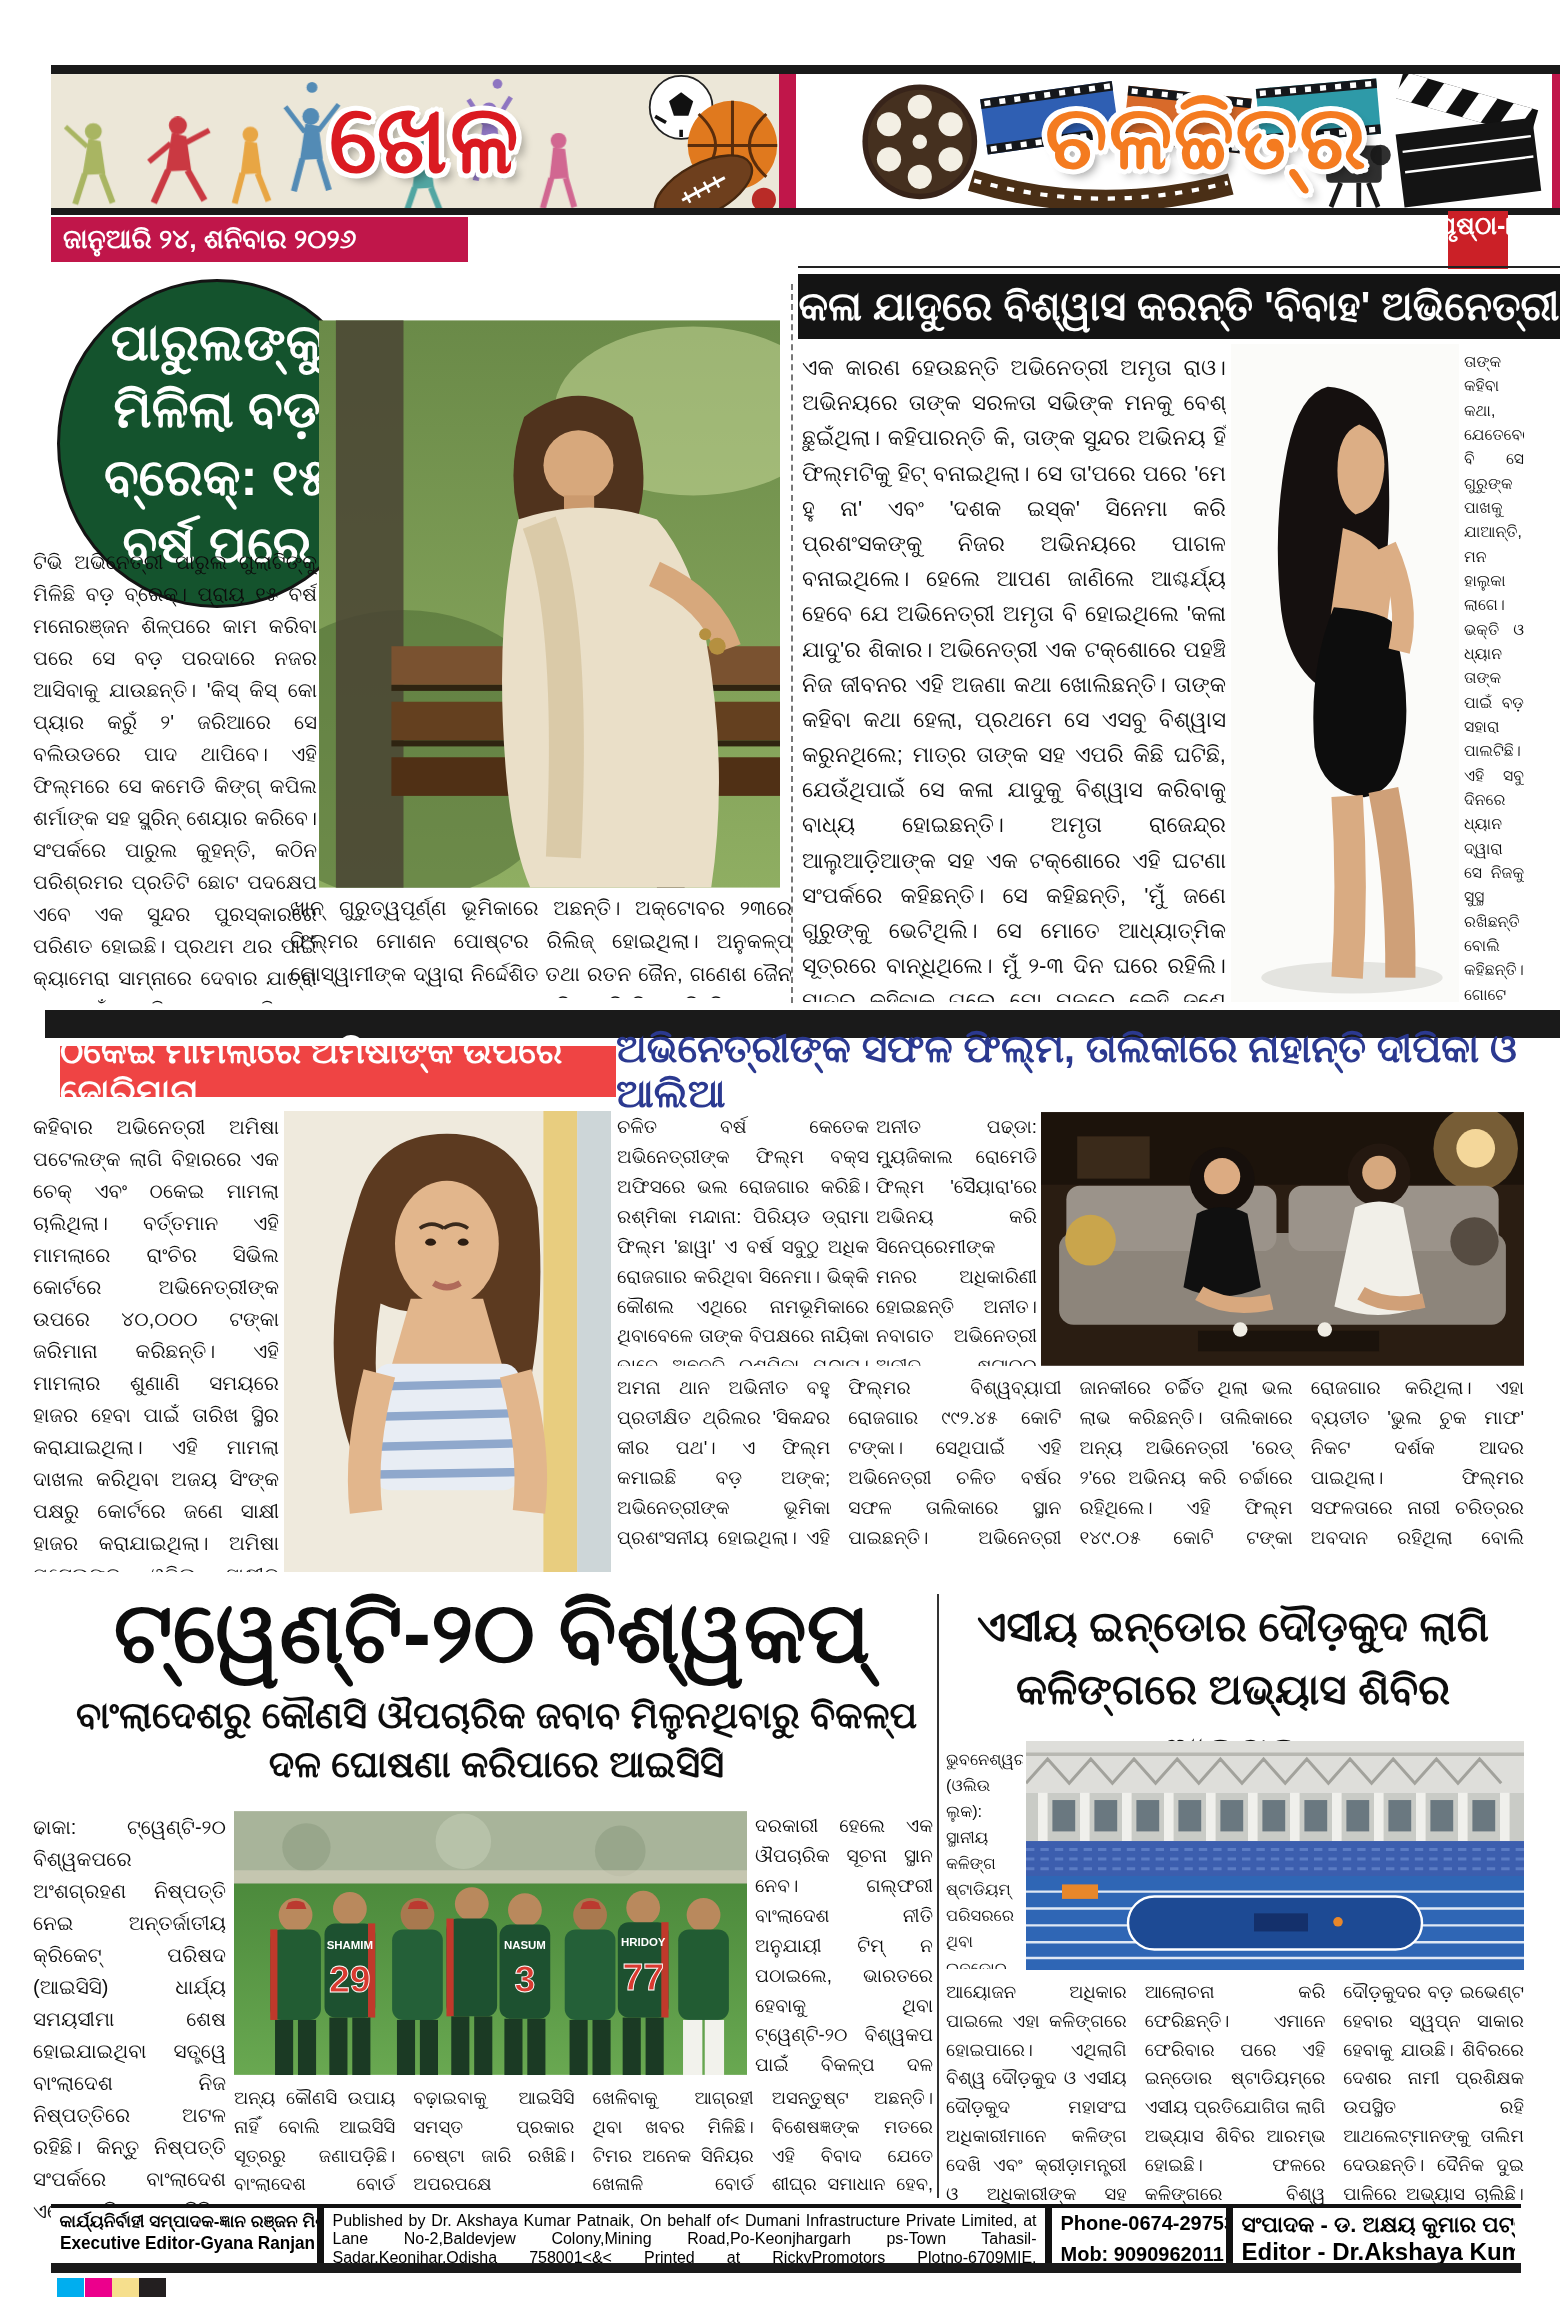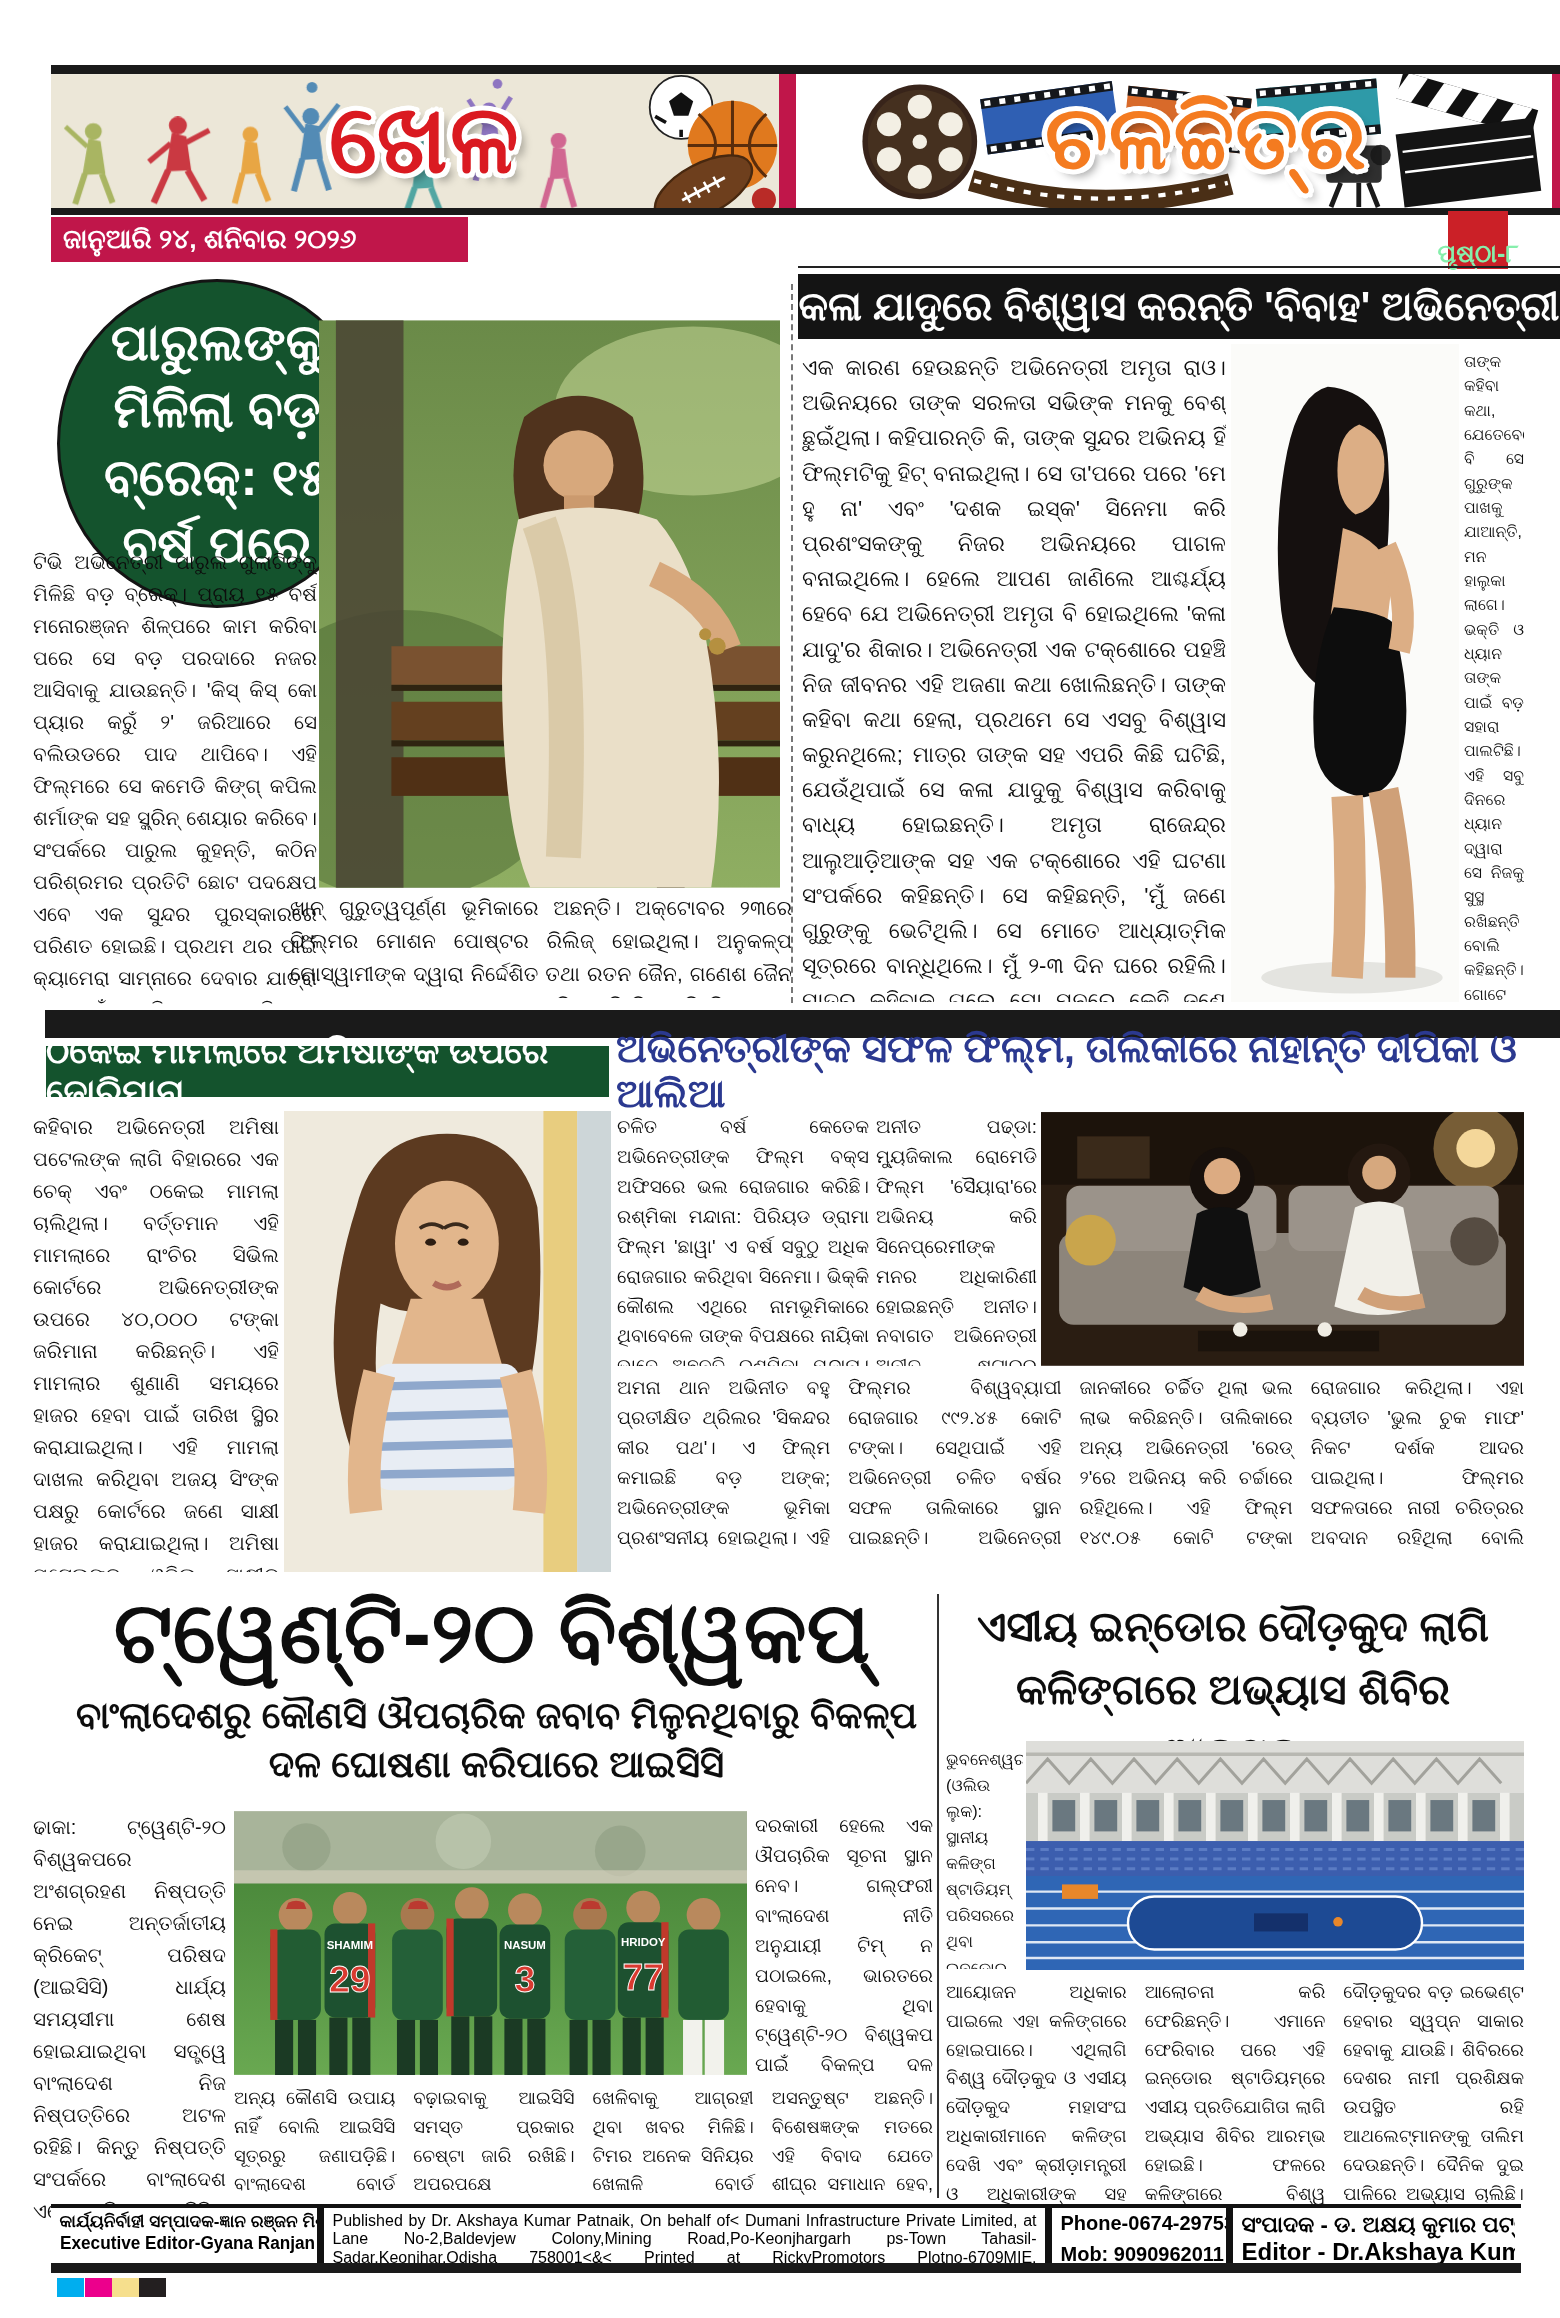--- a/index.html
+++ b/index.html
@@ -10,28 +10,28 @@
   .body-txt{font-size:20px;line-height:1.6;text-align:justify;color:#0d0d0d;overflow:hidden;}
   .small-txt{font-size:15.7px;line-height:1.55;text-align:justify;color:#111;overflow:hidden;}
   .mast-title-sports{position:absolute;left:181px;top:11px;width:386px;text-align:center;
      font-size:95px;font-weight:bold;color:#da1a21;letter-spacing:2.4px;
      text-shadow:-4.2px -4.2px 0 #fff,4.2px -4.2px 0 #fff,-4.2px 4.2px 0 #fff,4.2px 4.2px 0 #fff,0 -5.4px 0 #fff,0 5.4px 0 #fff,-5.4px 0 0 #fff,5.4px 0 0 #fff, 7.2px 7.2px 8.5px rgba(0,0,0,.35);}
   .mast-title-cinema{position:absolute;left:217px;top:13.3px;width:386px;text-align:center;
      font-size:88px;font-weight:bold;color:#f47b20;letter-spacing:1.2px;
      text-shadow:-4.2px -4.2px 0 #fff,4.2px -4.2px 0 #fff,-4.2px 4.2px 0 #fff,4.2px 4.2px 0 #fff,0 -5.4px 0 #fff,0 5.4px 0 #fff,-5.4px 0 0 #fff,5.4px 0 0 #fff, 6px 6px 9.7px rgba(0,0,0,.45);}
   .date-bar{left:51px;top:217px;width:417px;height:45px;background:#c0164a;color:#fff;
      font-size:26.6px;font-weight:bold;display:flex;align-items:center;padding-left:12px;box-sizing:border-box;}
-  .page-box{left:1448px;top:211px;width:60px;height:58px;background:#cb2027;color:#86efac;
-     font-size:25px;font-weight:bold;display:flex;align-items:flex-end;justify-content:center;}
+  .page-box{left:1448px;top:211px;width:60px;height:58px;background:#cb2027;color:#ffffff;
+     font-size:25px;font-weight:bold;display:flex;align-items:flex-start;justify-content:center;}
   .circle-head{left:57px;top:279px;width:320px;height:329px;background:#14532d;border:3.6px solid #141414;
      border-radius:50%;display:flex;align-items:center;justify-content:center;text-align:center;
      color:#fff;font-size:51px;font-weight:bold;line-height:1.32;padding:18px;box-sizing:border-box;}
   .black-head{left:798px;top:274px;width:762px;height:65px;background:#141414;color:#fff;
      font-size:40px;font-weight:600;display:flex;align-items:center;justify-content:center;}
-  .orange-head{left:46px;top:1046px;width:563px;height:51px;background:#14532d;color:#fff;
+  .orange-head{left:60px;top:1046px;width:563px;height:51px;background:#ef4444;color:#fff;
      font-size:35px;font-weight:bold;display:flex;align-items:center;justify-content:center;}
   .blue-head{left:616px;top:1042px;width:944px;height:60px;color:#2b3990;background:#fff;
      font-size:39px;font-weight:bold;display:flex;align-items:center;justify-content:center;}
   .cricket-head{left:51px;top:1588px;width:882px;height:97px;color:#0d0d0d;
      font-size:85px;font-weight:bold;text-align:center;line-height:1.05;}
   .cricket-sub{left:60px;top:1692px;width:873px;height:103px;color:#0d0d0d;
      font-size:37px;font-weight:bold;text-align:center;line-height:1.32;}
   .ath-head{left:943px;top:1595px;width:580px;height:139px;color:#0d0d0d;
      font-size:42px;font-weight:bold;text-align:center;line-height:1.5;}
   .cols4{column-count:4;column-gap:18px;}

